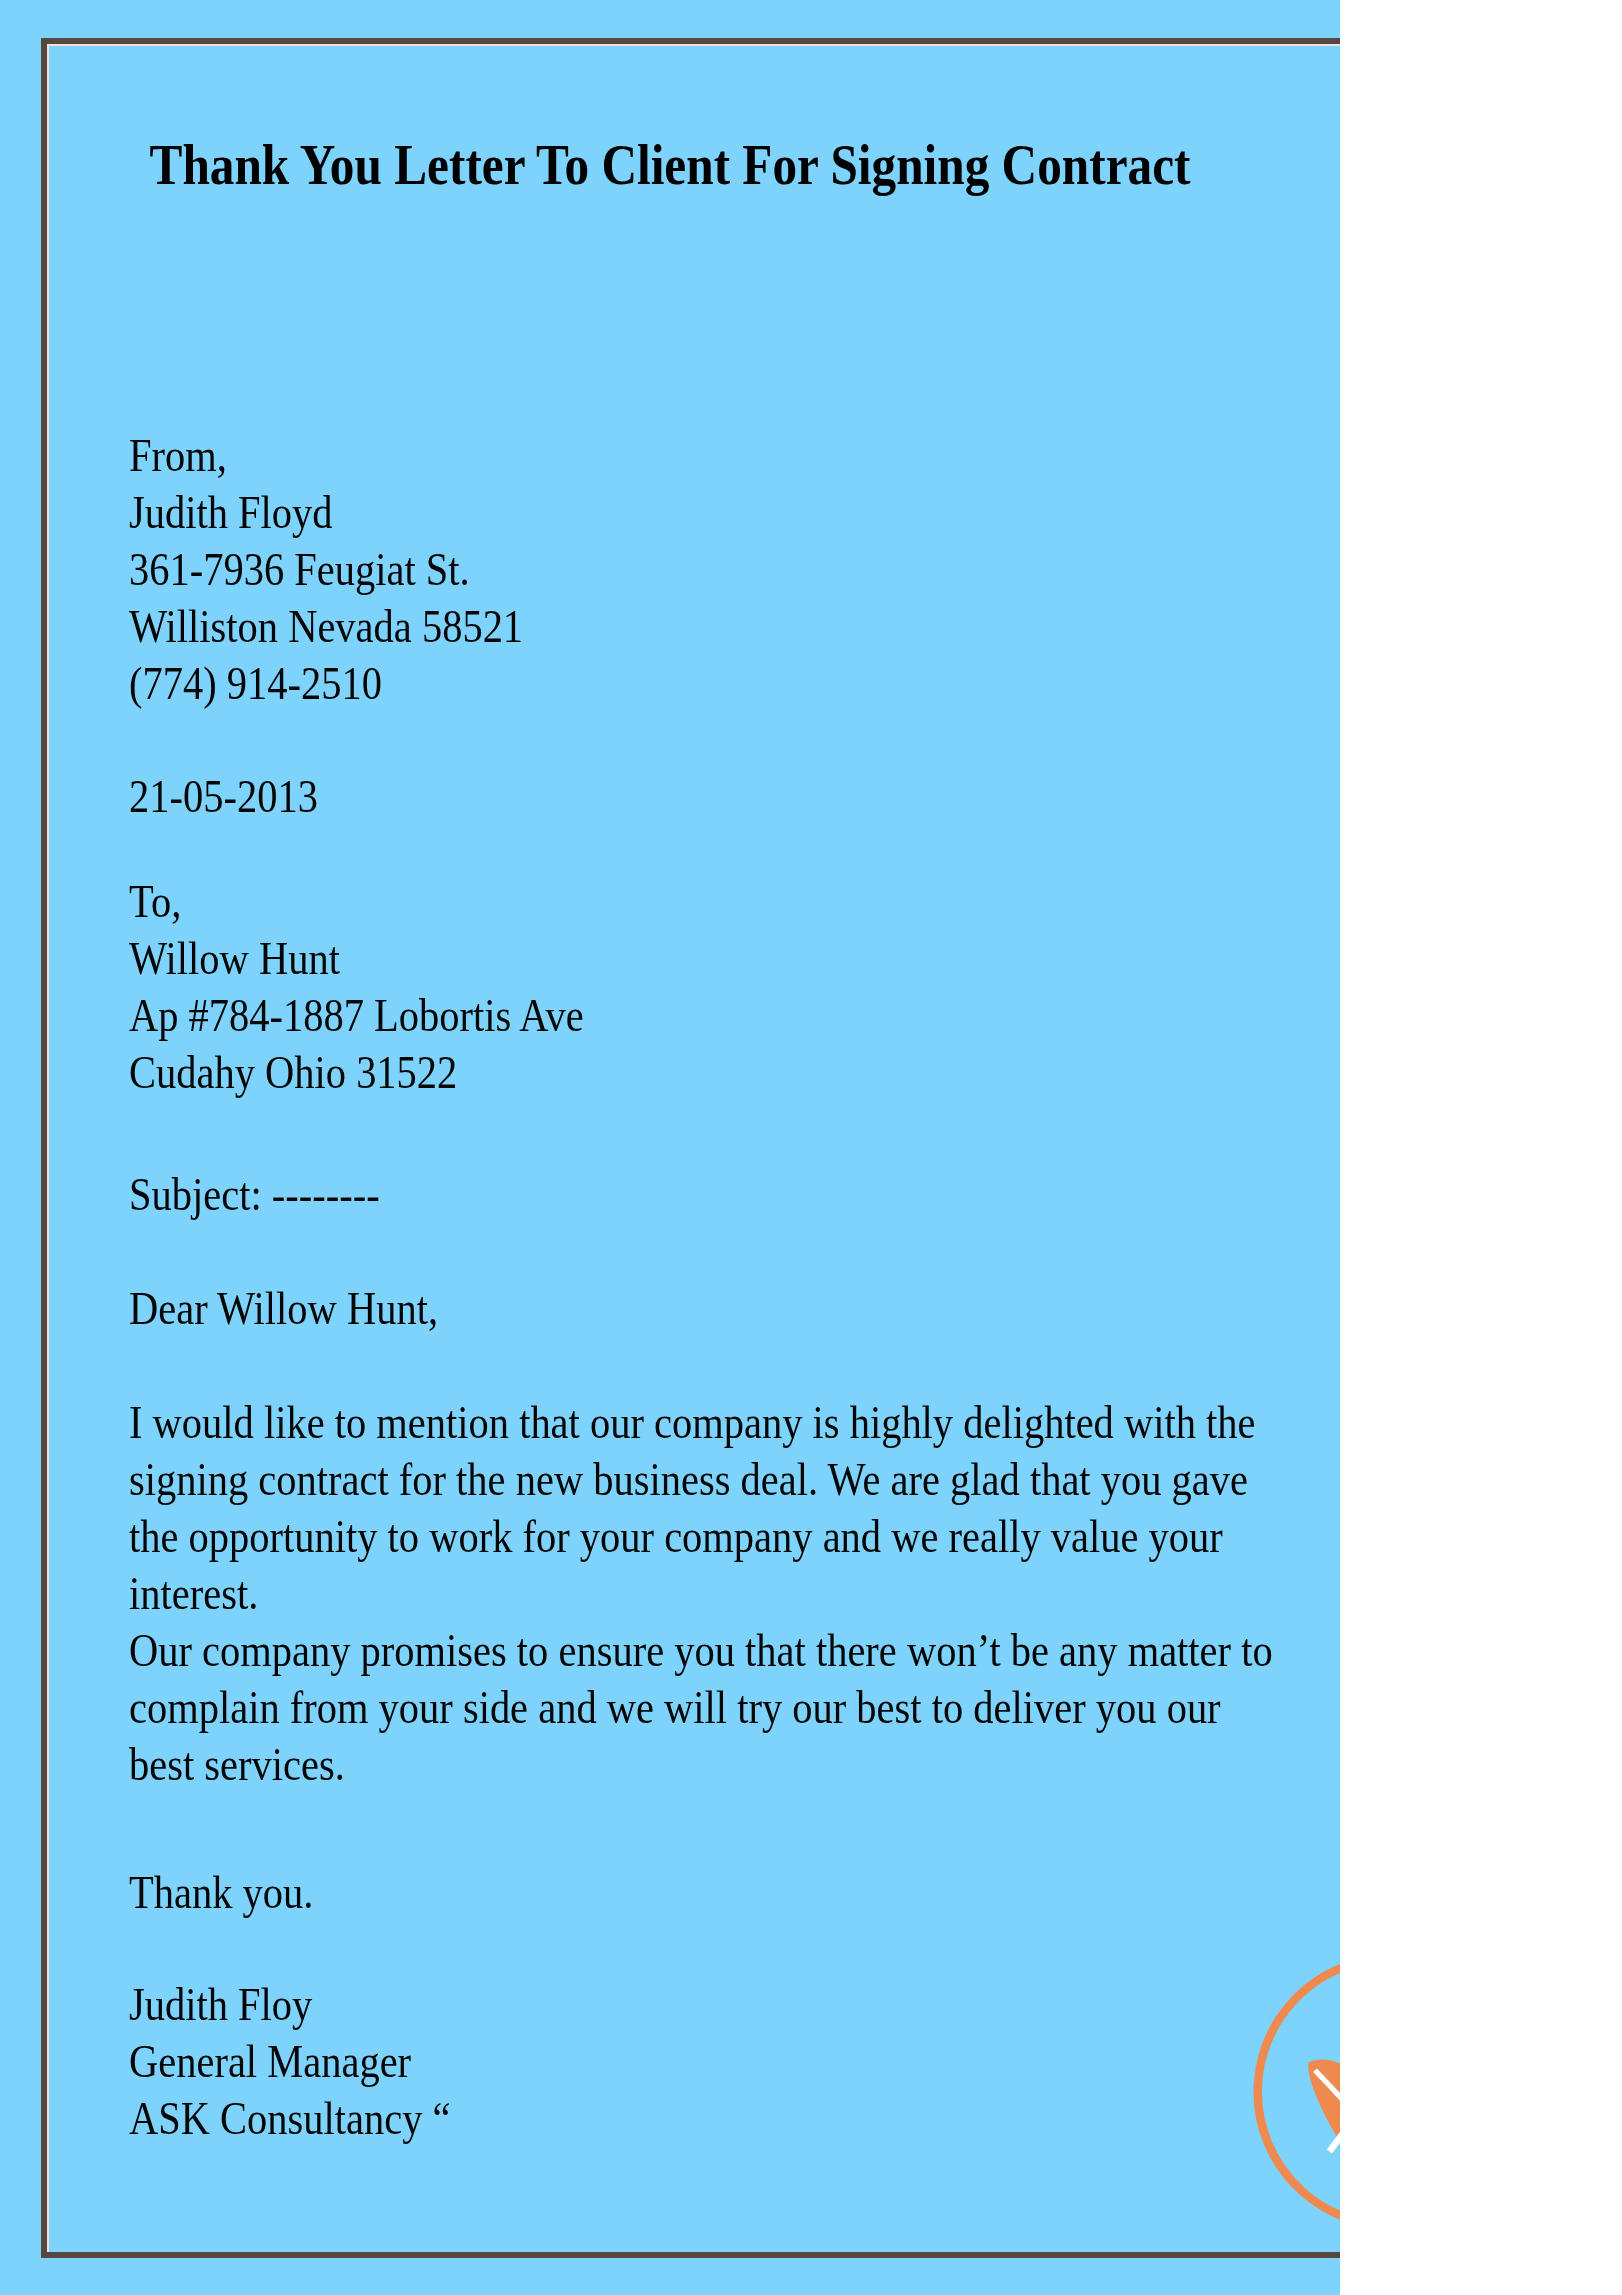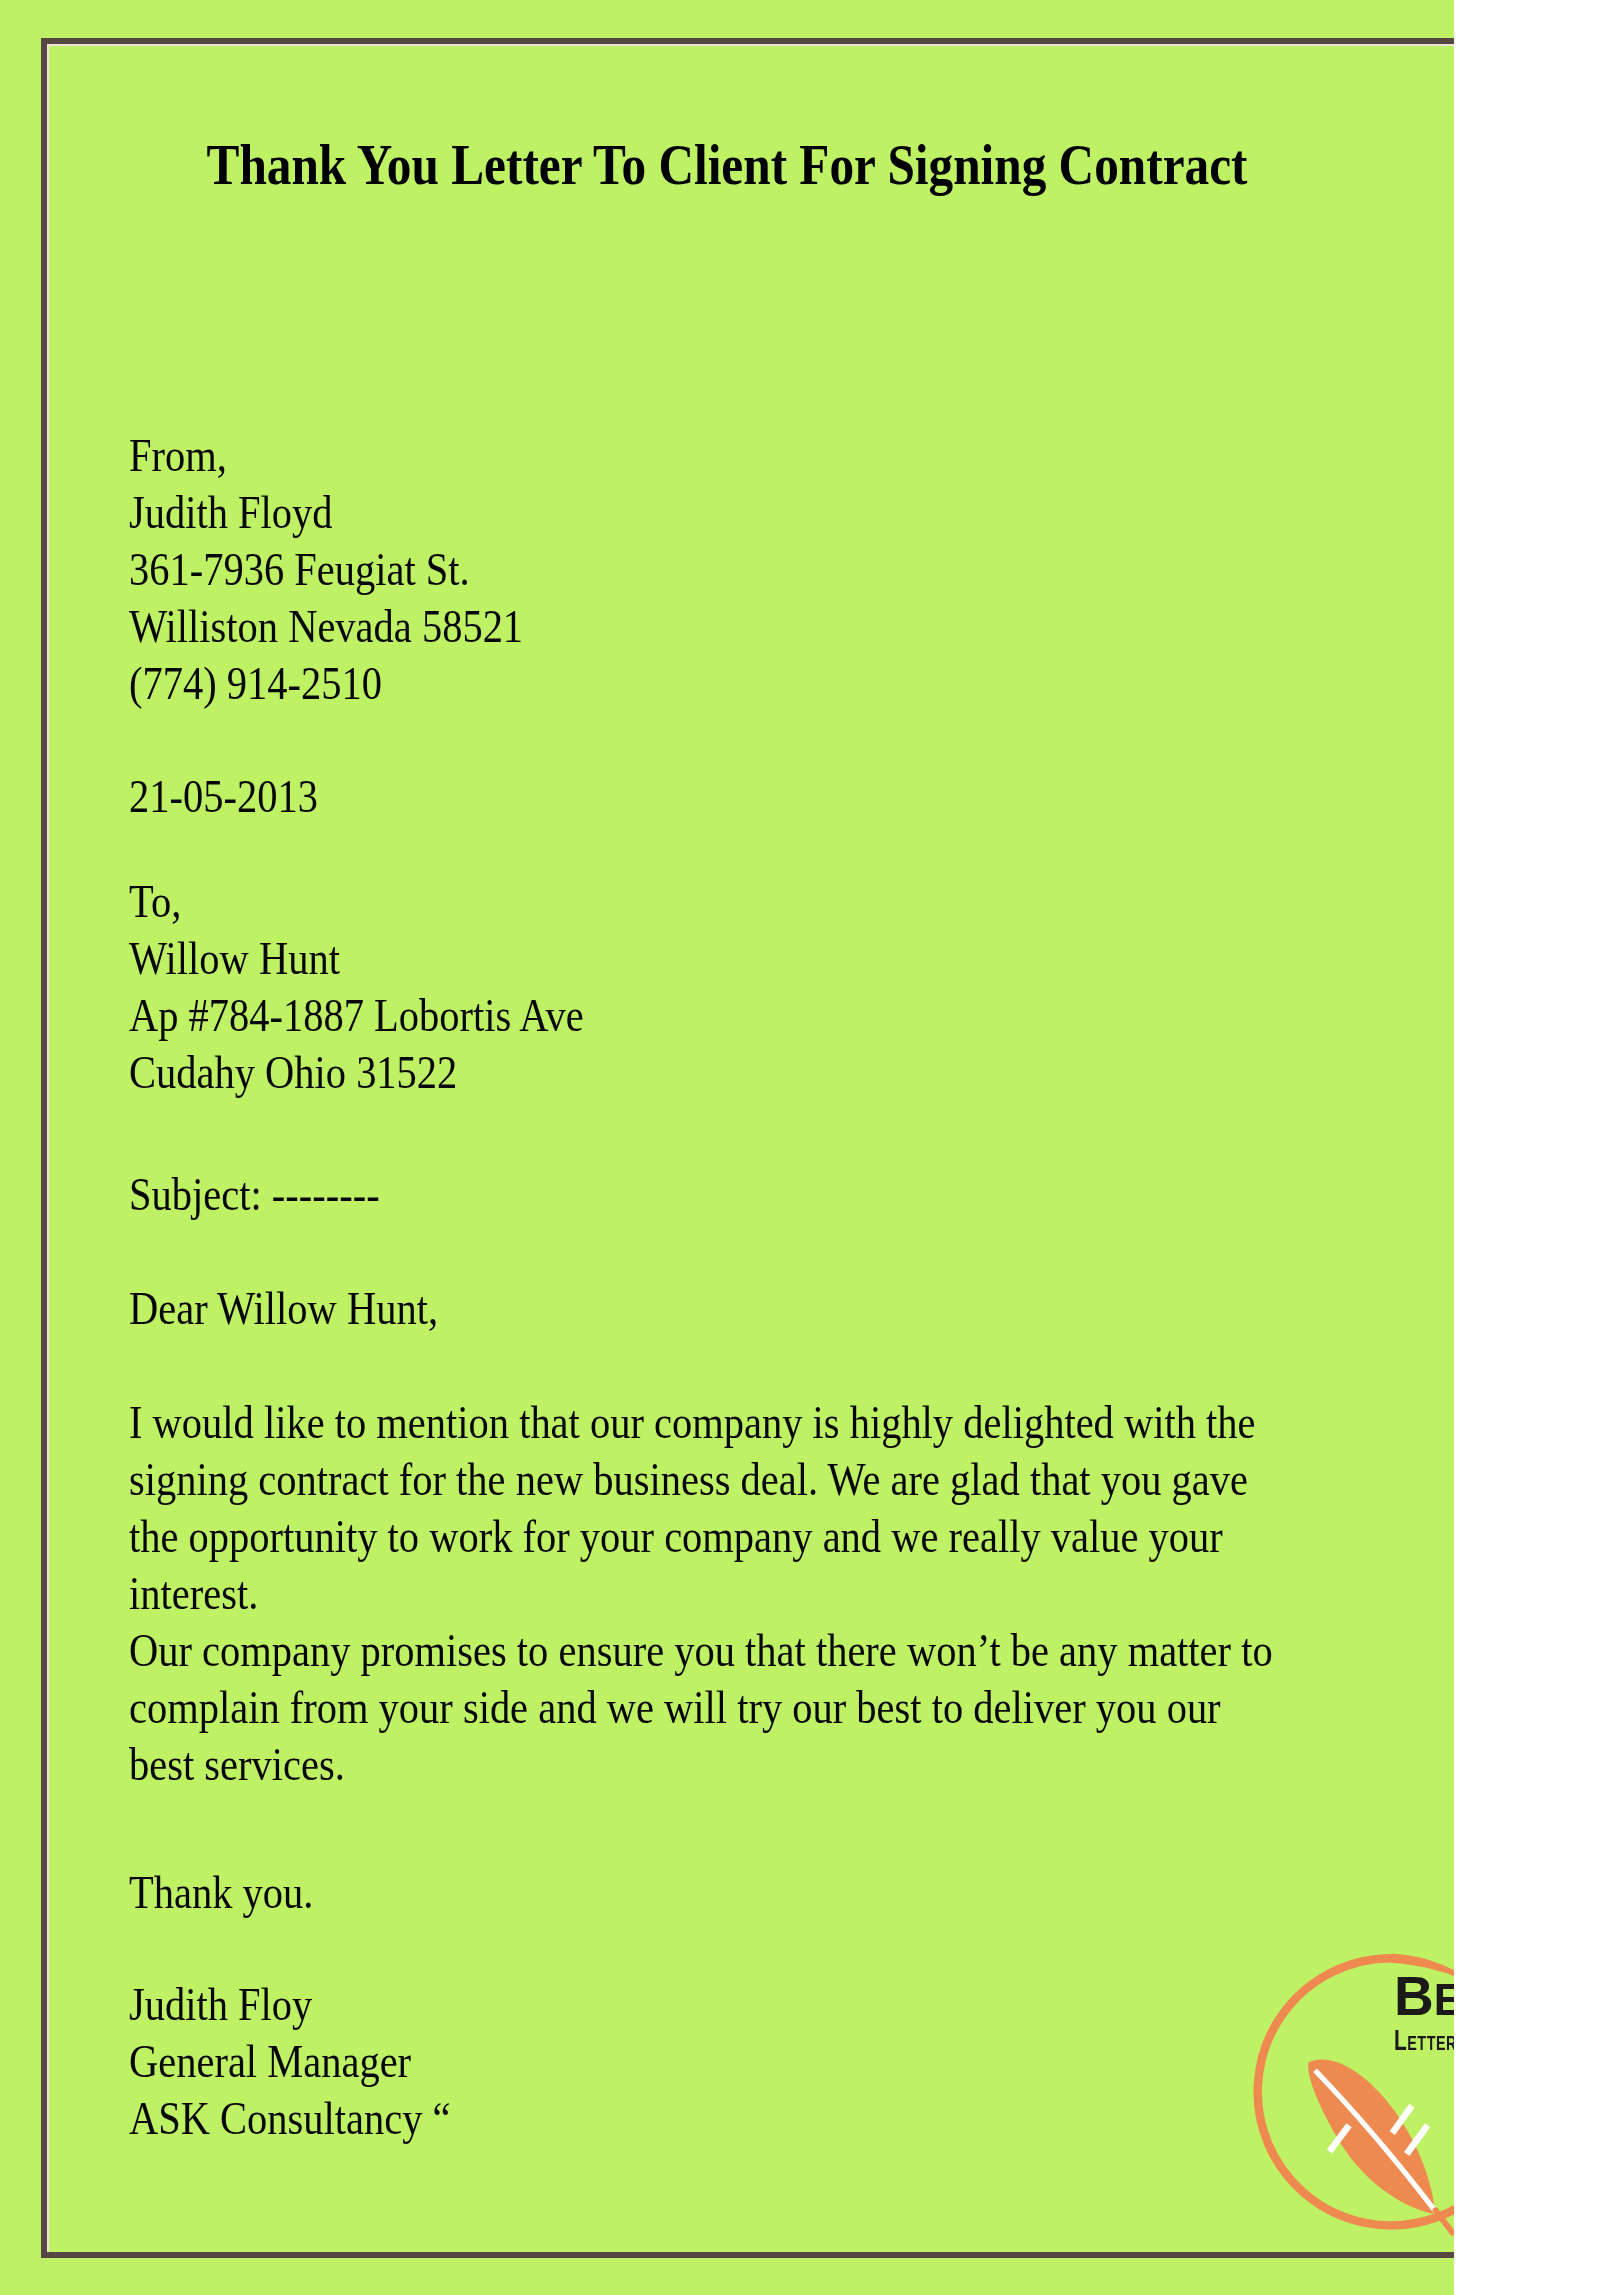--- a/index.html
+++ b/index.html
@@ -1,20 +1,20 @@
 <!DOCTYPE html>
 <html style="font-size:10.5px"><head>
 <meta charset="utf-8">
 <style>
   html, body { margin: 0; padding: 0; background: #ffffff; }
   .page {
     position: relative;
-    width: 1454px;
+    width: 1340px;
     height: 2295px;
-    background: #bef264;
+    background: #7dd3fc;
     overflow: hidden;
     font-family: "Liberation Serif", serif;
     color: #060606;
   }
   .frame {
     position: absolute;
     left: 41px;
     top: 38px;
     width: 1540px;
     height: 2220px;

